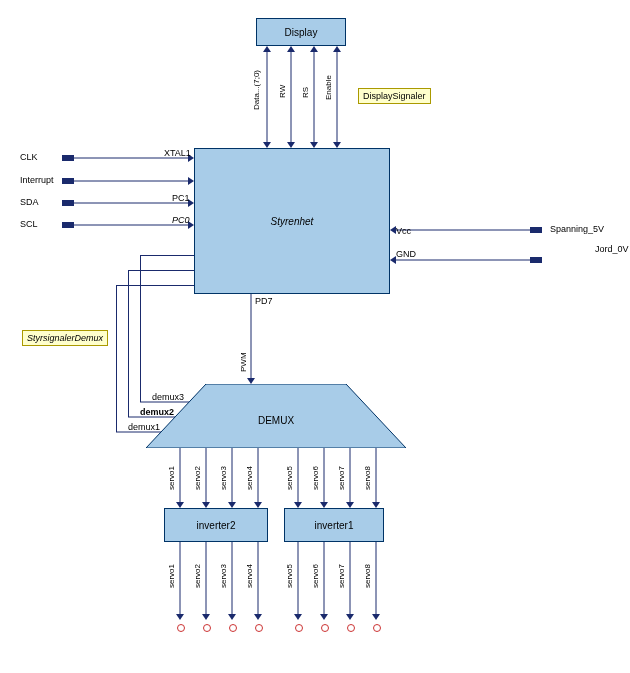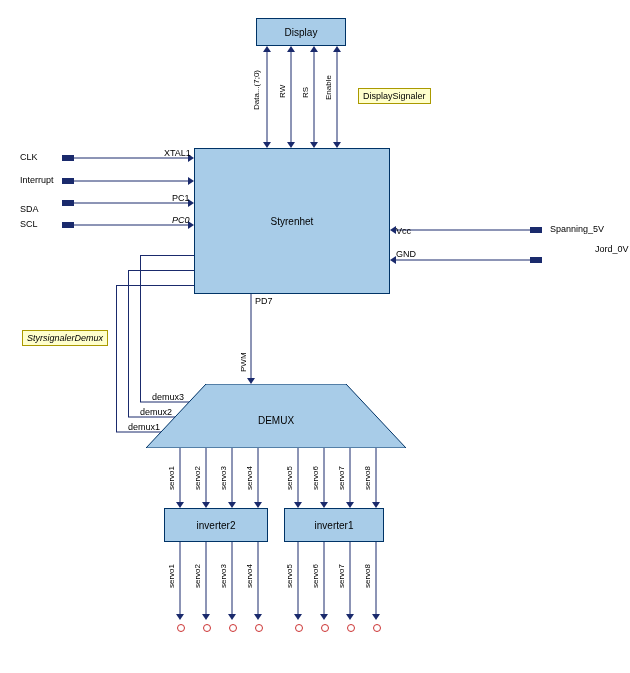--- a/index.html
+++ b/index.html
@@ -102,41 +102,41 @@
 
 <svg class="arrow" style="left:333px; top:46px; width:8px; height:102px;">
   <line x1="4" y1="4" x2="4" y2="98" stroke="#1a2a6c"></line>
   <polygon points="4,0 0,6 8,6" fill="#1a2a6c"></polygon>
     <polygon points="4,102 0,96 8,96" fill="#1a2a6c"></polygon>
 </svg>
 <div class="vtext" style="left:324px; top:66px; height:34px;">Enable</div>
 
 <div class="label-box" style="left:358px; top:88px;">DisplaySignaler</div>
 
-<div class="box" style="left:194px; top:148px; width:196px; height:146px;">
+<div class="box" style="left:194px; top:148px; width:196px; height:146px;font-style:italic;">
   <span>Styrenhet</span>
 </div>
 
 <div class="pin" style="left:62px; top:155px;"></div>
 <div class="pin-label" style="left:20px; top:152px;">CLK</div>
 <svg class="arrow" style="left:74px; top:154px; width:120px; height:8px;">
     <line x1="0" y1="4" x2="114" y2="4" stroke="#1a2a6c"></line>
     <polygon points="120,4 114,0 114,8" fill="#1a2a6c"></polygon>
   </svg>
 <div class="pin-label" style="left:164px; top:148px;">XTAL1</div>
 
 <div class="pin" style="left:62px; top:178px;"></div>
 <div class="pin-label" style="left:20px; top:175px;">Interrupt</div>
 <svg class="arrow" style="left:74px; top:177px; width:120px; height:8px;">
     <line x1="0" y1="4" x2="114" y2="4" stroke="#1a2a6c"></line>
     <polygon points="120,4 114,0 114,8" fill="#1a2a6c"></polygon>
   </svg>
 
 <div class="pin" style="left:62px; top:200px;"></div>
-<div class="pin-label" style="left:20px; top:197px;margin-top:7px;">SDA</div>
+<div class="pin-label" style="left:20px; top:197px;">SDA</div>
 <svg class="arrow" style="left:74px; top:199px; width:120px; height:8px;">
     <line x1="0" y1="4" x2="114" y2="4" stroke="#1a2a6c"></line>
     <polygon points="120,4 114,0 114,8" fill="#1a2a6c"></polygon>
   </svg>
 <div class="pin-label" style="left:172px; top:193px;">PC1</div>
 
 <div class="pin" style="left:62px; top:222px;"></div>
 <div class="pin-label" style="left:20px; top:219px;">SCL</div>
 <svg class="arrow" style="left:74px; top:221px; width:120px; height:8px;">
     <line x1="0" y1="4" x2="114" y2="4" stroke="#1a2a6c"></line>
@@ -167,21 +167,21 @@
     <polygon points="66,4 60,0 60,8" fill="#1a2a6c"></polygon>
   </svg>
 <div class="pin-label" style="left:152px; top:392px;">demux3</div>
 
 <div class="wire-h" style="left:128px; top:270px; width:66px;"></div>
 <div class="wire-v" style="left:128px; top:270px; height:147px;"></div>
 <svg class="arrow" style="left:128px; top:413px; width:60px; height:8px;">
     <line x1="0" y1="4" x2="54" y2="4" stroke="#1a2a6c"></line>
     <polygon points="60,4 54,0 54,8" fill="#1a2a6c"></polygon>
   </svg>
-<div class="pin-label" style="left:140px; top:407px;">demux2</div>
+<div class="pin-label" style="left:140px; top:407px;font-weight:bold;">demux2</div>
 
 <div class="wire-h" style="left:116px; top:285px; width:78px;"></div>
 <div class="wire-v" style="left:116px; top:285px; height:147px;"></div>
 <svg class="arrow" style="left:116px; top:428px; width:54px; height:8px;">
     <line x1="0" y1="4" x2="48" y2="4" stroke="#1a2a6c"></line>
     <polygon points="54,4 48,0 48,8" fill="#1a2a6c"></polygon>
   </svg>
 <div class="pin-label" style="left:128px; top:422px;">demux1</div>
 
 <div class="label-box" style="left:22px; top:330px;font-style:italic;">StyrsignalerDemux</div>

